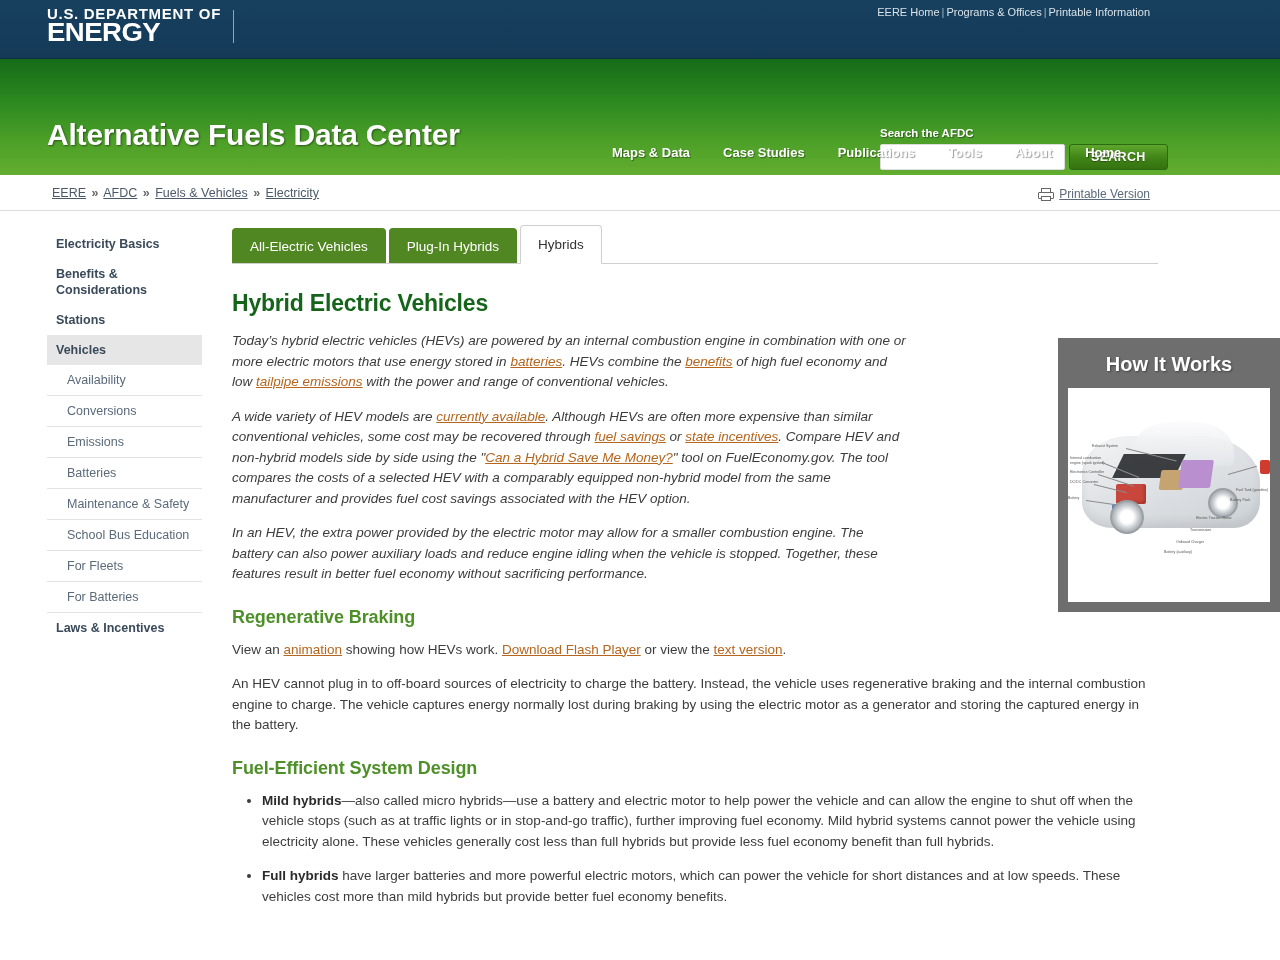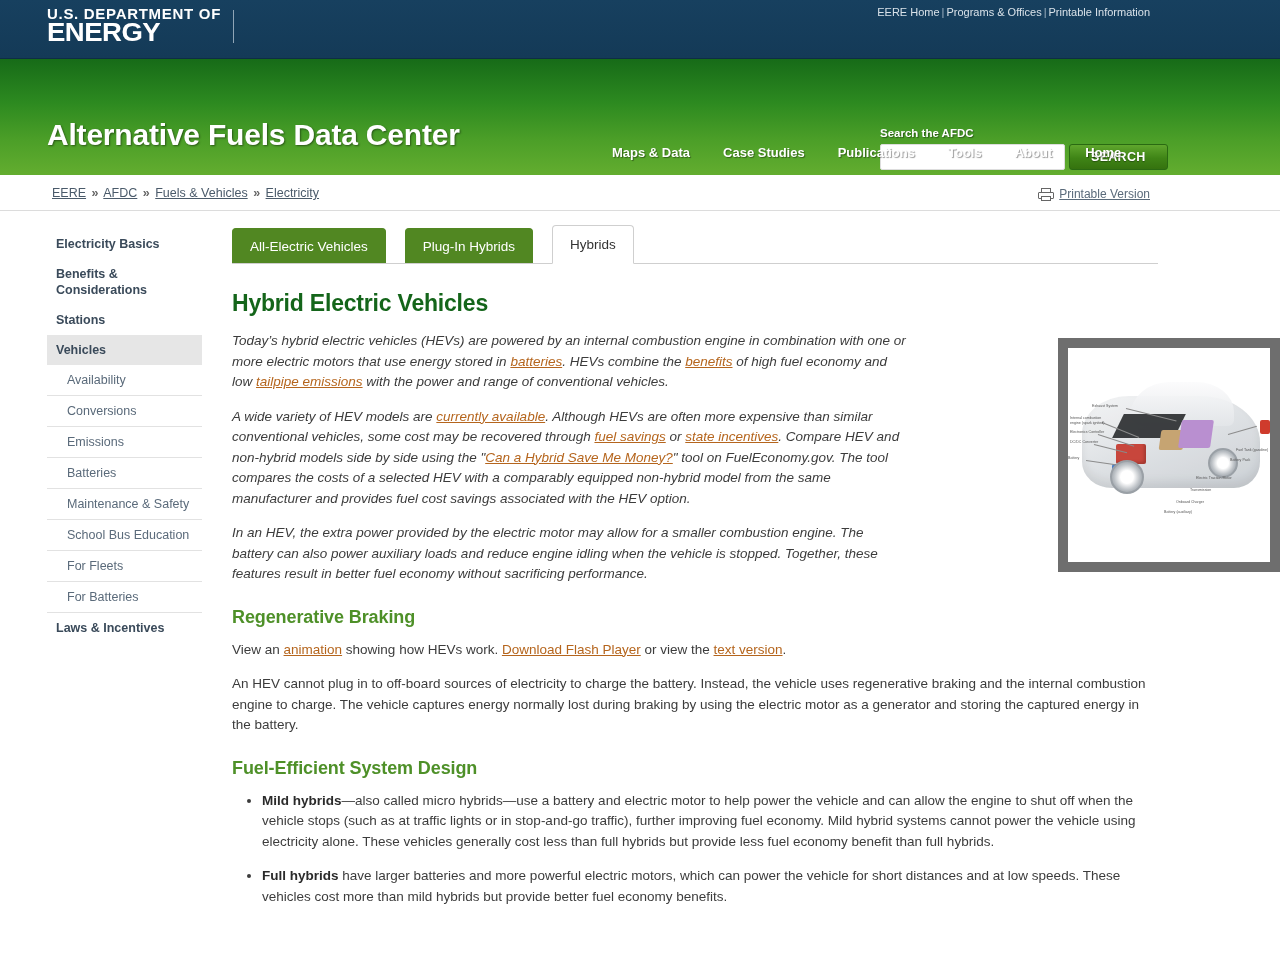--- a/index.html
+++ b/index.html
@@ -272,21 +272,20 @@
     position: relative;
   }
 
   
   .tabs {
     display: flex;
     align-items: flex-end;
     height: 39px;
     border-bottom: 1px solid #cfcfcf;
     position: relative;
-    gap: 16px;
   }
   .tab {
     height: 35px;
     display: flex;
     align-items: center;
     padding: 0 17px;
     background: #518722;
     color: #ffffff;
     font-size: 13.5px;
     border-radius: 4px 4px 0 0;
@@ -530,20 +529,21 @@
 
   <div class="content">
 
     <div class="tabs">
       <div class="tab">All-Electric Vehicles</div>
       <div class="tab">Plug-In Hybrids</div>
       <div class="tab active">Hybrids</div>
     </div>
 
     <div class="howitworks">
+      <div class="hiw-title">How It Works</div>
       <div class="hiw-img">
         <div class="car-body"></div>
         <div class="car-roof"></div>
         <div class="hood-dark"></div>
         <div class="batt-tan"></div>
         <div class="batt-purple"></div>
         <div class="engine-red"></div>
         <div class="engine-blue"></div>
         <div class="engine-blue2"></div>
         <div class="wheel front"></div>

